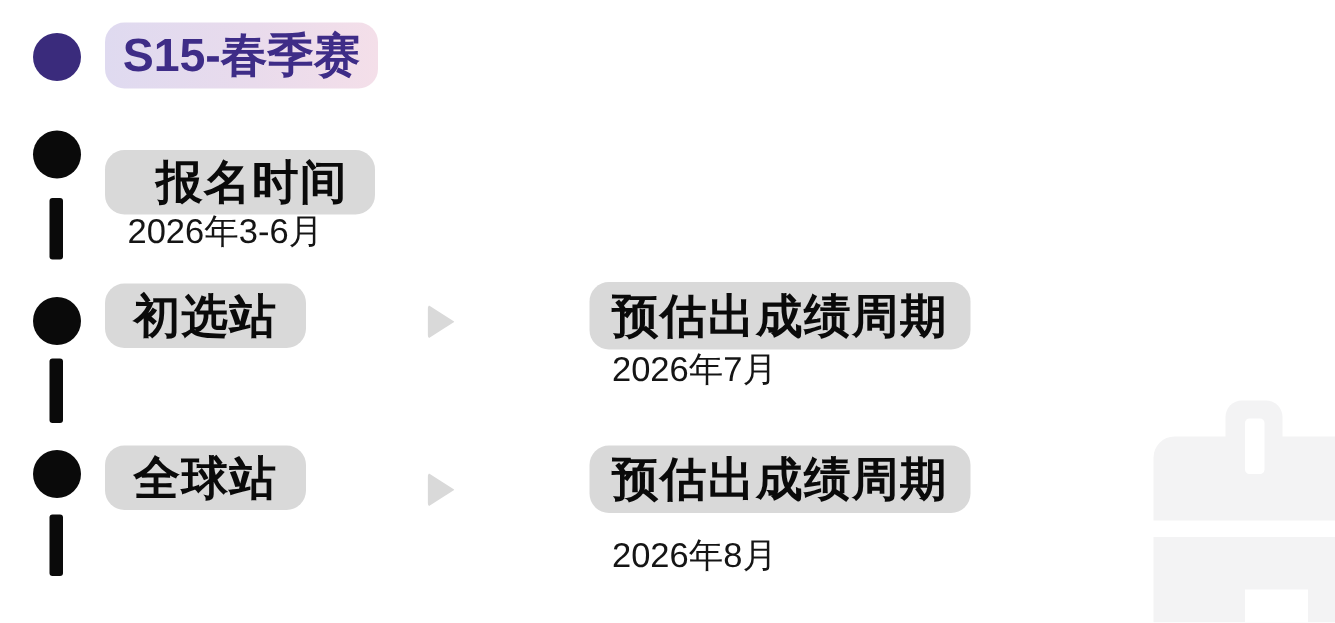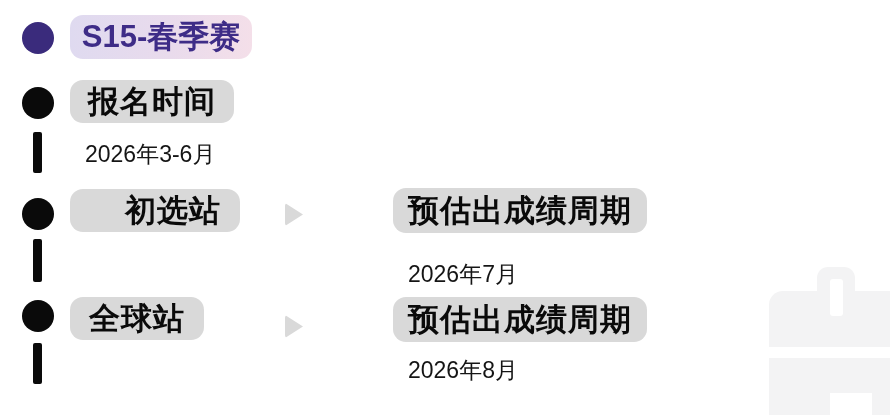--- a/index.html
+++ b/index.html
@@ -87,30 +87,30 @@
     <div class="bc bc-lid"></div>
     <div class="bc bc-body"></div>
     <div class="bc-white bc-slot"></div>
     <div class="bc-white bc-notch"></div>
   </div>
 
   <div class="bullet purple" style="left:22px; top:22px;"></div>
   <div class="badge season" style="left:70px; top:15px; width:182px;">S15-春季赛</div>
 
   <div class="bullet" style="left:22px; top:87px;"></div>
-  <div class="badge" style="left:70px; top:80px; width:164px;">报名时间</div>
+  <div class="badge" style="left:70px; top:100px; width:164px;padding-left:16px;">报名时间</div>
   <div class="tick" style="top:132px; height:41px;"></div>
   <div class="date" style="left:85px; top:136px;">2026年3-6月</div>
 
   <div class="bullet" style="left:22px; top:198px;"></div>
-  <div class="badge" style="left:70px; top:189px; width:134px;padding-left:36px;">初选站</div>
+  <div class="badge" style="left:70px; top:189px; width:134px;">初选站</div>
   <div class="arrow" style="left:285px; top:203px;"></div>
   <div class="badge" style="left:393px; top:188px; width:254px; height:45px;">预估出成绩周期</div>
   <div class="tick" style="top:239px; height:43px;"></div>
-  <div class="date" style="left:408px; top:256px;">2026年7月</div>
+  <div class="date" style="left:408px; top:228px;">2026年7月</div>
 
   <div class="bullet" style="left:22px; top:300px;"></div>
   <div class="badge" style="left:70px; top:297px; width:134px;">全球站</div>
   <div class="arrow" style="left:285px; top:315px;"></div>
   <div class="badge" style="left:393px; top:297px; width:254px; height:45px;">预估出成绩周期</div>
   <div class="tick" style="top:343px; height:41px;"></div>
   <div class="date" style="left:408px; top:352px;">2026年8月</div>
 
 </div>
 

